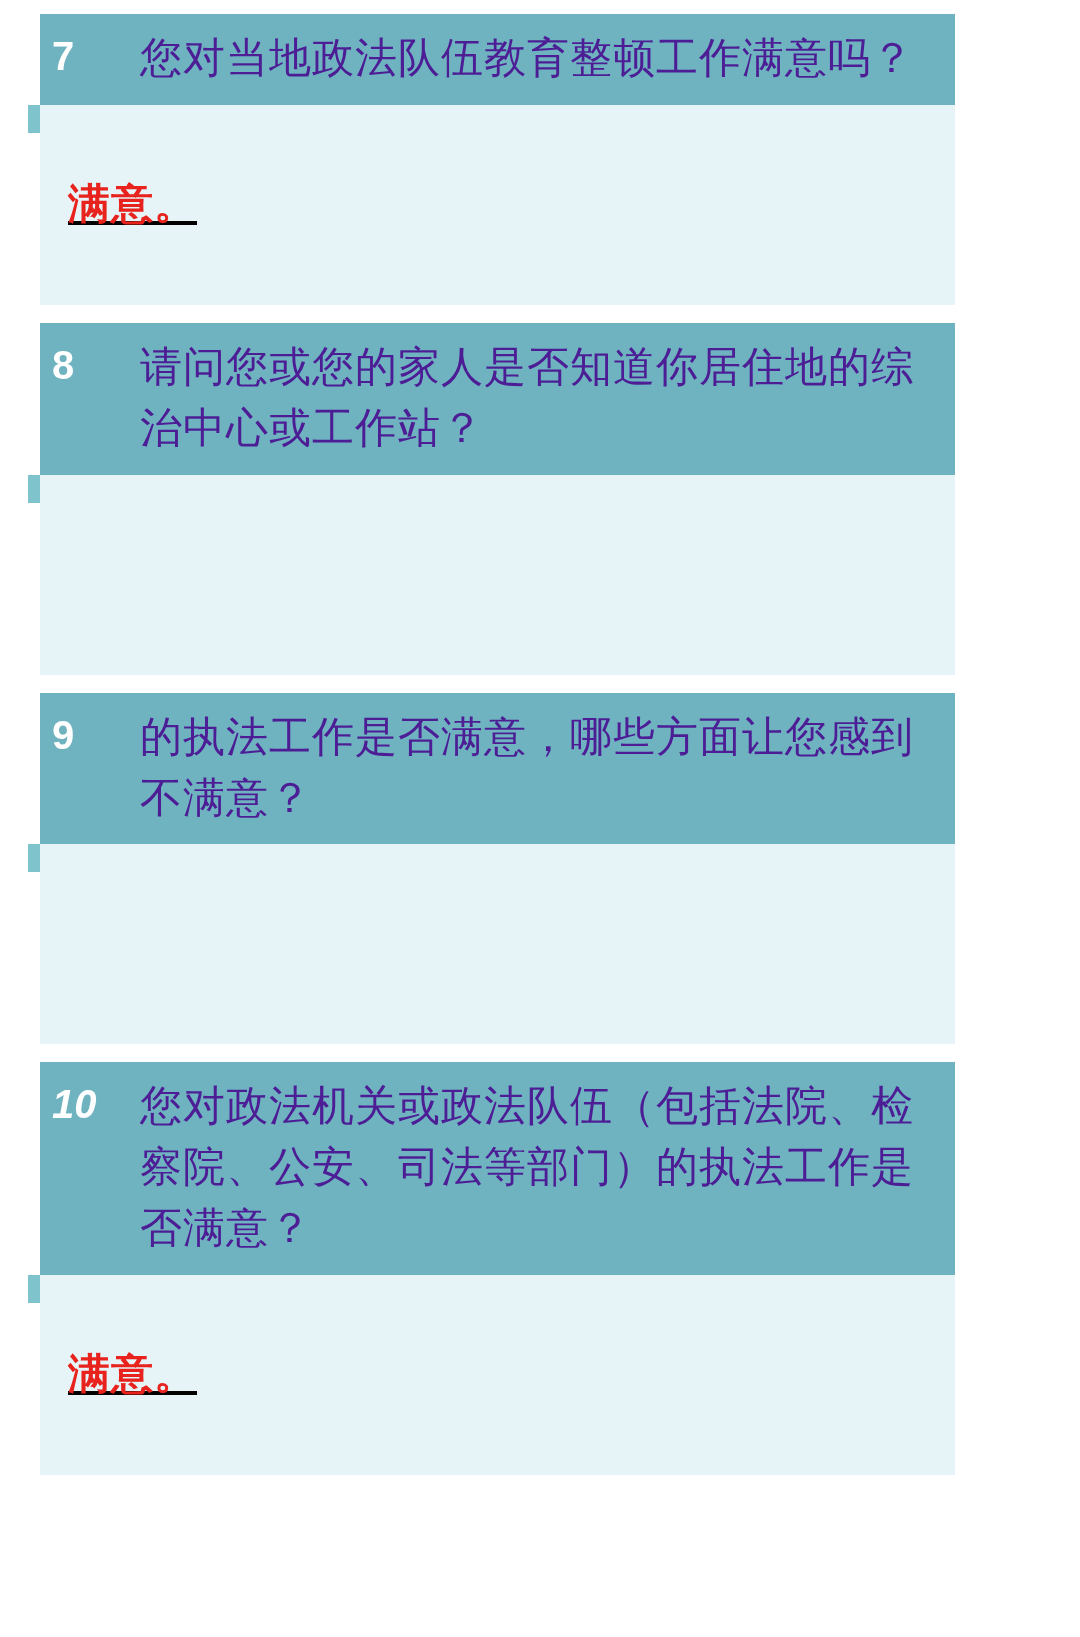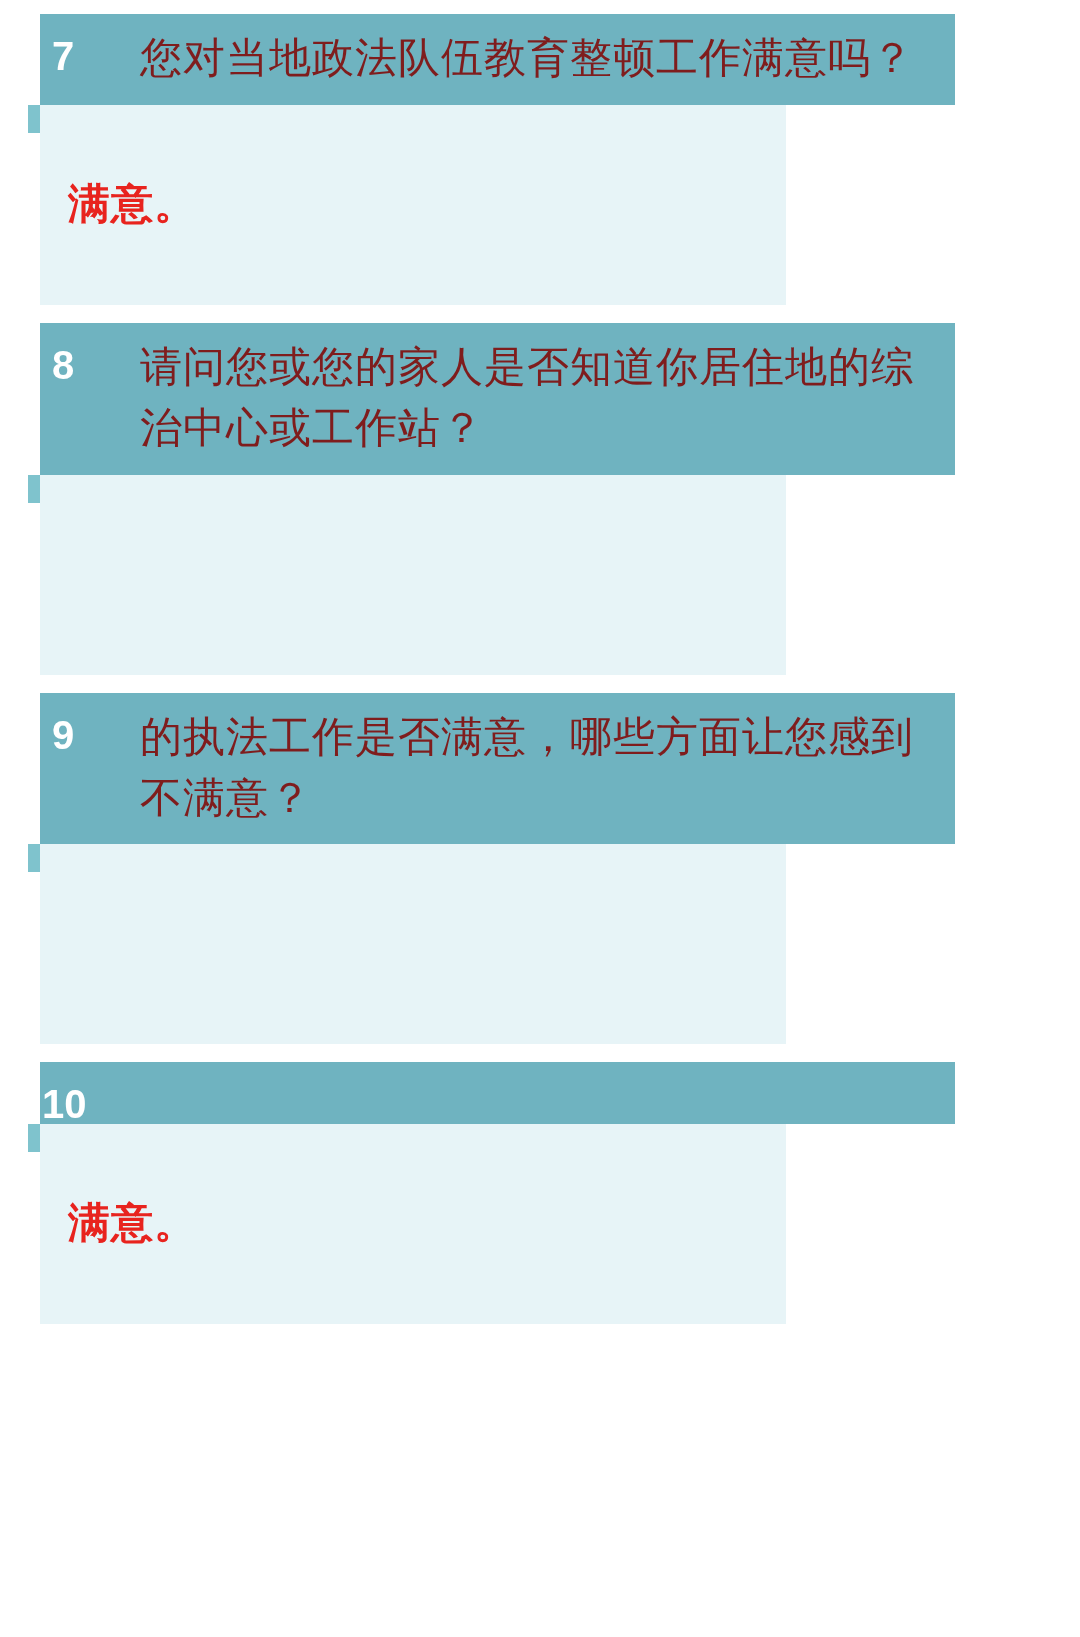--- a/index.html
+++ b/index.html
@@ -45,39 +45,41 @@
     width: 100px;
     color: #ffffff;
     font-size: 40px;
     font-weight: 700;
     line-height: 1.0;
     padding: 22px 0 0 12px;
     box-sizing: border-box;
     letter-spacing: 0px;
   }
   .q-num.wide {
-    padding-left: 2px;
+    padding-left: 12px;
+    font-style: italic;
   }
   .q-text {
     flex: 1 1 auto;
-    color: #7f1d1d;
+    color: #4c1d95;
     font-size: 42px;
     line-height: 1.45;
     padding: 14px 14px 16px 0;
     font-weight: 500;
     letter-spacing: 1px;
     box-sizing: border-box;
   }
   .a-row {
     position: relative;
     background: #e7f4f7;
-    width: 746px;
+    width: 915px;
     min-height: 200px;
     box-sizing: border-box;
     padding: 72px 32px 62px 28px;
+    text-decoration: underline;
   }
   .a-text {
     color: #e8231e;
     font-size: 42px;
     font-weight: 700;
     line-height: 1.3;
     letter-spacing: 1px;
   }
   
   .notch {
@@ -125,20 +127,21 @@
     </div>
     <div class="a-row">
       <div class="notch"></div>
     </div>
   </div>
 
   <div class="qa-block">
     <div class="accent"></div>
     <div class="q-row">
       <div class="q-num wide">10</div>
+      <div class="q-text">您对政法机关或政法队伍（包括法院、检察院、公安、司法等部门）的执法工作是否满意？</div>
     </div>
     <div class="a-row">
       <div class="notch"></div>
       <div class="a-text">满意。</div>
     </div>
   </div>
 
 </div>
 
 </body></html>

